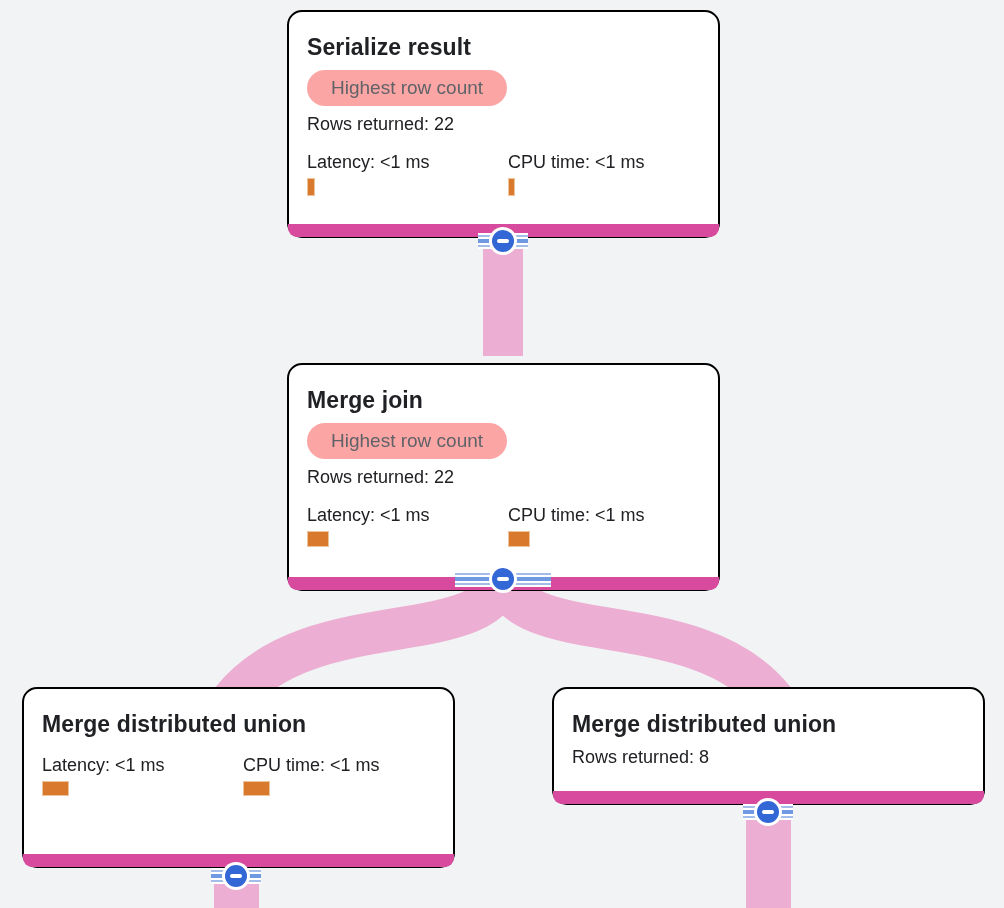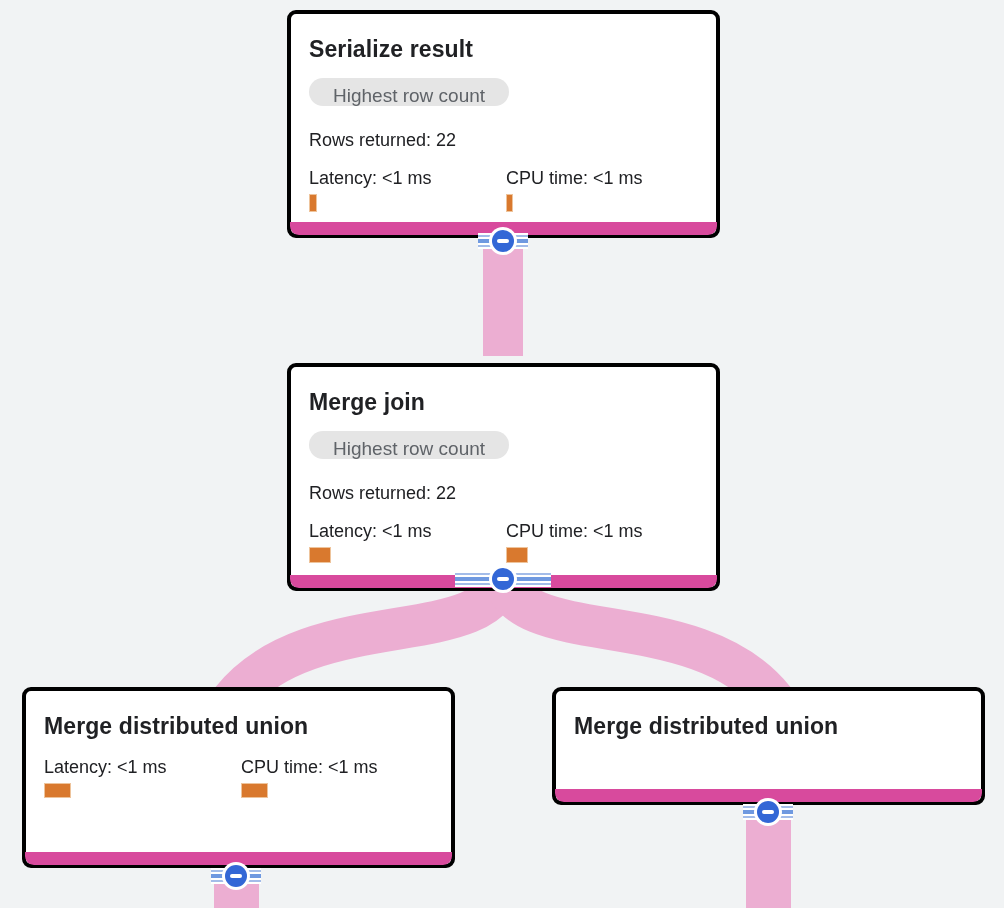--- a/index.html
+++ b/index.html
@@ -11,45 +11,45 @@
     overflow:hidden;
   }
   .edges{
     position:absolute;left:0;top:0;z-index:1;
   }
   .card{
     position:absolute;z-index:2;
     box-sizing:border-box;
     width:433px;
     background:#ffffff;
-    border:4px solid #000000;
-    border-radius:9px;
+    border:2px solid #000000;
+    border-radius:15px;
   }
   .card-body{
     padding:22px 18px 0 18px;
   }
   .title{
     font-size:23px;
     line-height:27px;
     font-weight:600;
     color:#202124;
     letter-spacing:.1px;
   }
   .badge{
     display:inline-block;
-    margin-top:15px;
-    height:28px;line-height:36px;
+    margin-top:9px;
+    height:36px;line-height:36px;
     padding:0 24px;
     border-radius:18px;
-    background:#e5e5e5;
+    background:#fca5a5;
     color:#5f6368;
     font-size:19px;
   }
   .rows{
-    margin-top:24px;
+    margin-top:8px;
     font-size:18px;
     line-height:21px;
     color:#202124;
   }
   .no-badge .rows{margin-top:9px;}
   .metrics{
     display:flex;
     margin-top:17px;
     justify-content:space-between;
   }
@@ -168,20 +168,21 @@
           <div class="metric-bar" style="width: 27px; height: 15px;"></div>
         </div>
       </div>
     </div>
     <div class="card-accent"></div>
   </div>
 
   <div class="card no-badge" style="left:552px;top:687px;height:118px">
     <div class="card-body">
       <div class="title">Merge distributed union</div>
+      <div class="rows">Rows returned: 8</div>
     </div>
     <div class="card-accent"></div>
   </div>
 
   <div class="collapse" style="left:503px;top:241px;width:50px">
     <div class="rail"></div>
     <div class="circle">
         <div class="minus"></div>
       </div>
   </div>

